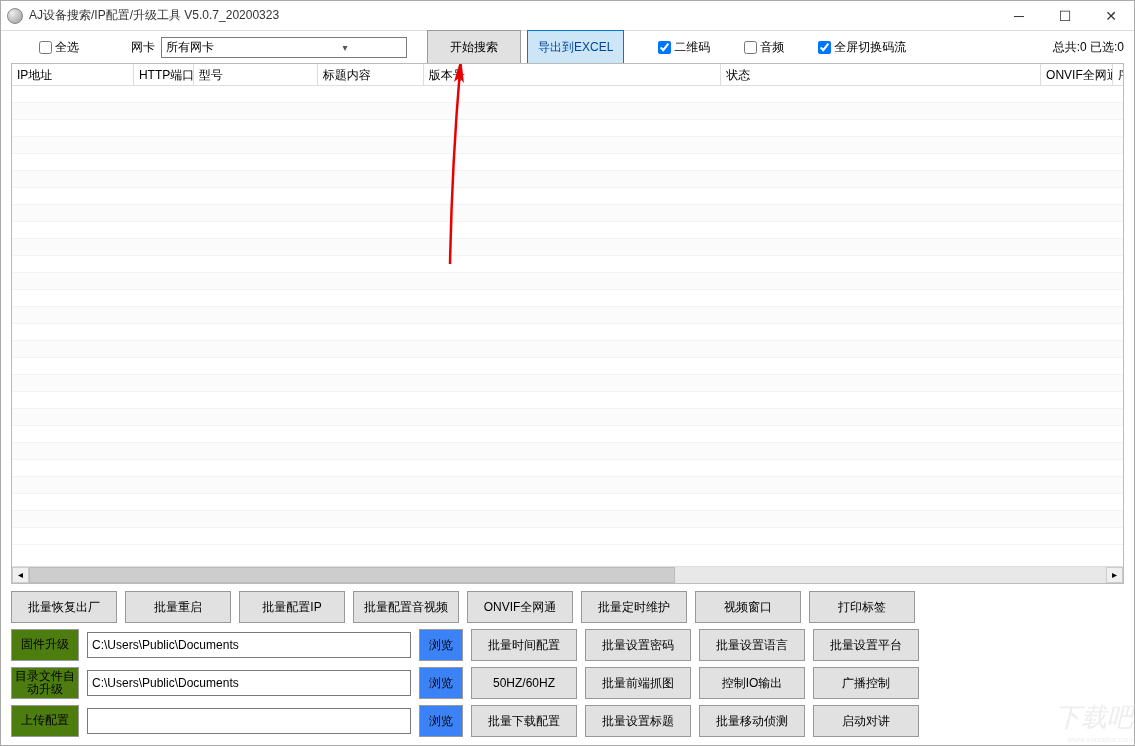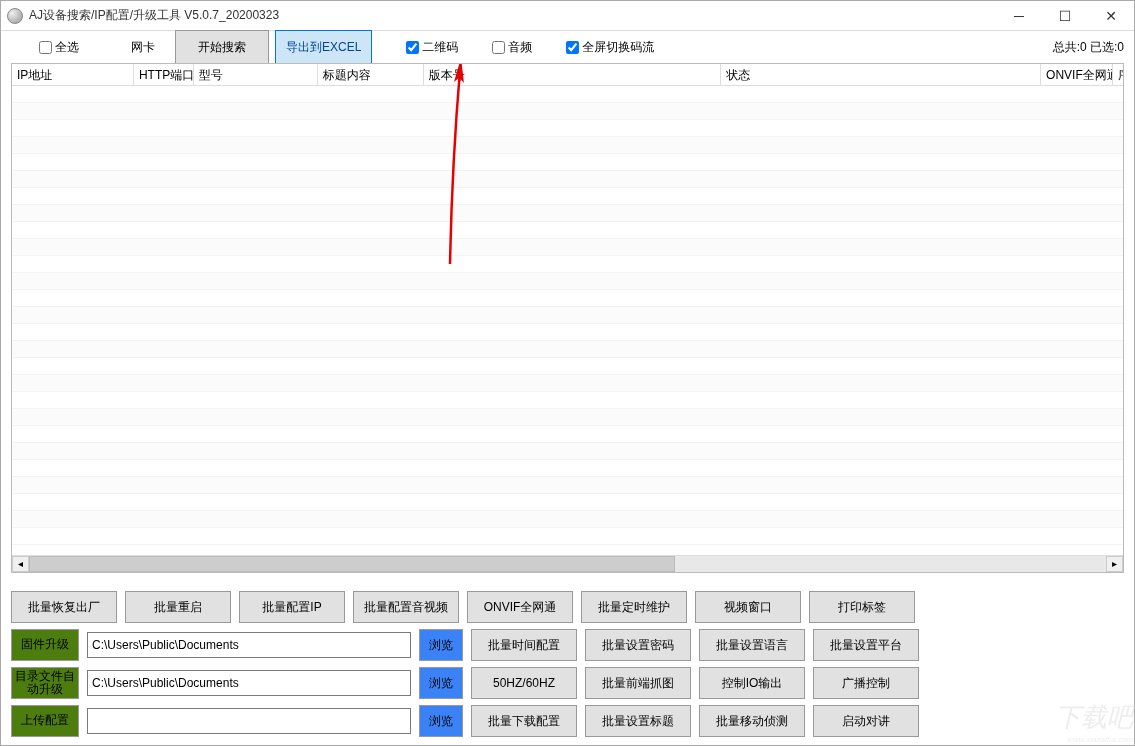--- a/index.html
+++ b/index.html
@@ -19,21 +19,21 @@
 .chk input { width: 13px; height: 13px; }
 .label { white-space: nowrap; }
 .combo { position: relative; display: flex; align-items: center; border: 1px solid #7a7a7a; height: 21px; background: #fff; width: 246px; }
 .combo span { padding: 0 4px; flex: 1; }
 .combo .arrow { width: 17px; text-align: center; font-size: 10px; color: #555; }
 .btn { border: 1px solid #999; background: #e1e1e1; height: 22px; min-width: 94px; display: flex; align-items: center; justify-content: center; padding: 16px 10px; cursor: pointer; }
 .btn.blue { border: 1px solid #0078d7; background: #cde6f7; color: #0046a0; }
 .toolbar .status-right { margin-left: auto; }
 
 
-.table-wrap { flex: 1; margin: 2px 10px 12px 10px; border: 1px solid #bbb; overflow: hidden; position: relative; background: #fff; display: flex; flex-direction: column; }
+.table-wrap { flex: 1; margin: 2px 10px 1px 10px; border: 1px solid #bbb; overflow: hidden; position: relative; background: #fff; display: flex; flex-direction: column; }
 .thead { display: flex; height: 22px; background: #fff; border-bottom: 1px solid #ddd; }
 .th { border-right: 1px solid #ddd; padding: 3px 5px; white-space: nowrap; overflow: hidden; text-align: left; font-weight: normal; }
 .tbody { flex: 1; overflow: hidden; background: #fff; }
 .row { height: 17px; border-bottom: 1px solid #f3f3f3; }
 .row:nth-child(even) { background: #fbfbfb; }
 .hscroll { height: 17px; display: flex; border-top: 1px solid #ddd; background: #f0f0f0; }
 .hscroll .lbtn, .hscroll .rbtn { width: 17px; background: #f0f0f0; border: 1px solid #ccc; text-align: center; font-size: 10px; line-height: 14px; }
 .hscroll .track { flex: 1; background: #e8e8e8; position: relative; }
 .hscroll .thumb { position: absolute; left: 0; top: 0; height: 100%; width: 60%; background: #cdcdcd; border: 1px solid #bbb; }
 
@@ -68,20 +68,24 @@
     <div class="win-btn close">✕</div>
   </div>
 
   <div class="toolbar">
     <label class="chk">
       <input type="checkbox" style="">
         <span>全选</span>
     </label>
     <span style="width:40px"></span>
     <span class="label">网卡</span>
+    <div class="combo">
+      <span>所有网卡</span>
+      <span class="arrow">▾</span>
+    </div>
     <span style="width:8px"></span>
     <div class="btn">
         <span>开始搜索</span>
       </div>
     <div class="btn blue">
         <span>导出到EXCEL</span>
       </div>
     <label class="chk">
       <input type="checkbox" checked="" style="">
         <span>二维码</span>

